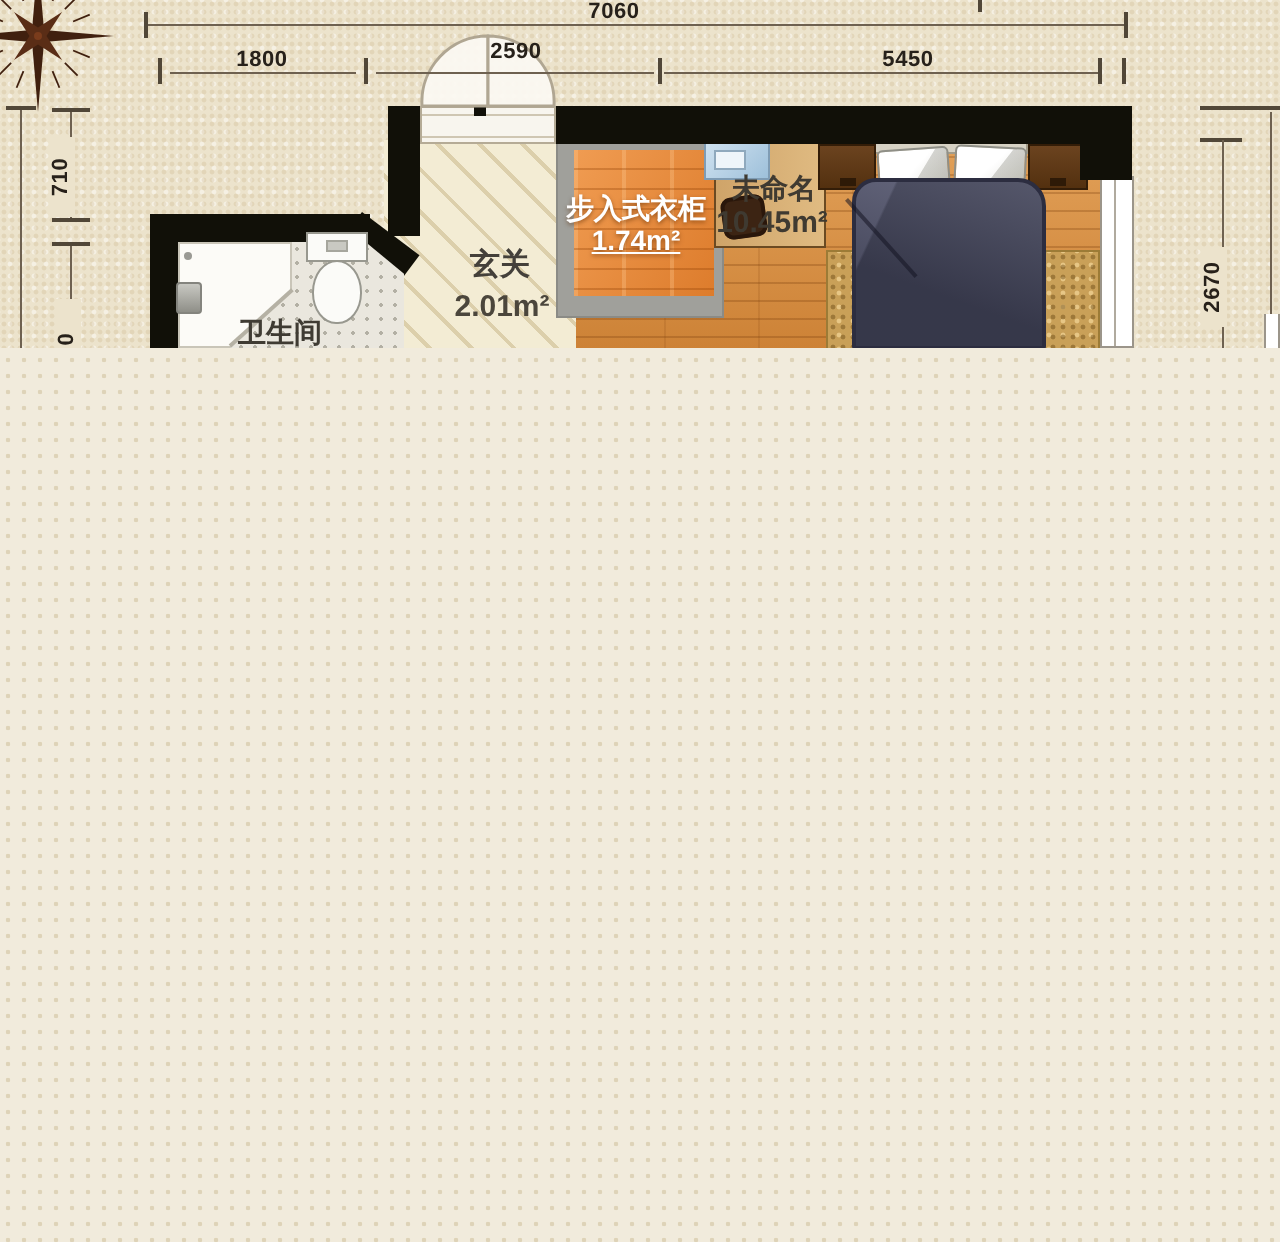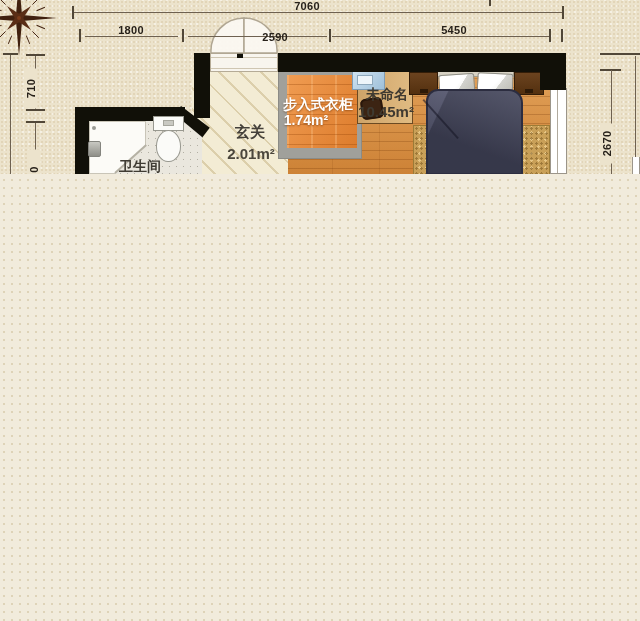--- a/index.html
+++ b/index.html
@@ -127,39 +127,39 @@
     <div class="abs shower-head" style="left:88px;top:141px;width:13px;height:16px;"></div>
     <div class="abs dot" style="left:92px;top:126px;width:4px;height:4px;"></div>
     <div class="abs wc-tank" style="left:153px;top:116px;width:31px;height:15px;"></div>
     <div class="abs wc-slot" style="left:163px;top:120px;width:11px;height:6px;"></div>
     <div class="abs wc-bowl" style="left:156px;top:130px;width:25px;height:32px;"></div>
 
     <div class="abs room-name" style="left:105px;top:158px;width:70px;font-size:14px;color:#3f3b33;">卫生间</div>
     <div class="abs room-name" style="left:215px;top:123px;width:70px;">玄关</div>
     <div class="abs room-area" style="left:211px;top:145px;width:80px;font-size:15px;">2.01m²</div>
     <div class="abs room-name on-wood" style="left:276px;top:96px;width:84px;font-size:14px;">步入式衣柜</div>
-    <div class="abs room-area on-wood" style="left:272px;top:112px;width:68px;">1.74m²</div>
+    <div class="abs room-area on-wood" style="left:284px;top:112px;width:68px;text-decoration:underline;">1.74m²</div>
     <div class="abs room-name" style="left:358px;top:86px;width:58px;font-size:14px;color:#3f3a31;">未命名</div>
     <div class="abs room-area" style="left:352px;top:103px;width:68px;font-size:15px;color:#3f3a31;">10.45m²</div>
 
     <div class="abs dlh" style="left:73px;top:12px;width:490px;"></div>
     <div class="abs dtv" style="left:72px;top:6px;"></div>
     <div class="abs dtv" style="left:562px;top:6px;"></div>
     <div class="abs dtv" style="left:489px;top:0px;height:6px;"></div>
     <div class="abs dlabel" style="left:277px;top:0px;width:60px;">7060</div>
     <div class="abs dlh" style="left:85px;top:36px;width:93px;"></div>
     <div class="abs dlh" style="left:188px;top:36px;width:139px;"></div>
     <div class="abs dlh" style="left:332px;top:36px;width:218px;"></div>
     <div class="abs dtv" style="left:79px;top:29px;"></div>
     <div class="abs dtv" style="left:182px;top:29px;"></div>
     <div class="abs dtv" style="left:329px;top:29px;"></div>
     <div class="abs dtv" style="left:549px;top:29px;"></div>
     <div class="abs dtv" style="left:561px;top:29px;"></div>
     <div class="abs dlabel" style="left:101px;top:24px;width:60px;">1800</div>
-    <div class="abs dlabel" style="left:228px;top:31px;width:60px;text-align:right;">2590</div>
+    <div class="abs dlabel" style="left:228px;top:20px;width:60px;">2590</div>
     <div class="abs dlabel" style="left:424px;top:24px;width:60px;">5450</div>
 
     <div class="abs dlv" style="left:10px;top:54px;height:120px;"></div>
     <div class="abs dth" style="left:3px;top:53px;width:15px;"></div>
     <div class="abs dlv" style="left:35px;top:55px;height:54px;"></div>
     <div class="abs dlv" style="left:35px;top:122px;height:52px;"></div>
     <div class="abs dth" style="left:26px;top:54px;width:19px;"></div>
     <div class="abs dth" style="left:26px;top:109px;width:19px;"></div>
     <div class="abs dth" style="left:26px;top:121px;width:19px;"></div>
     <div class="abs dlabel dlabel-v" style="left:11px;top:82px;width:40px;">710</div>

